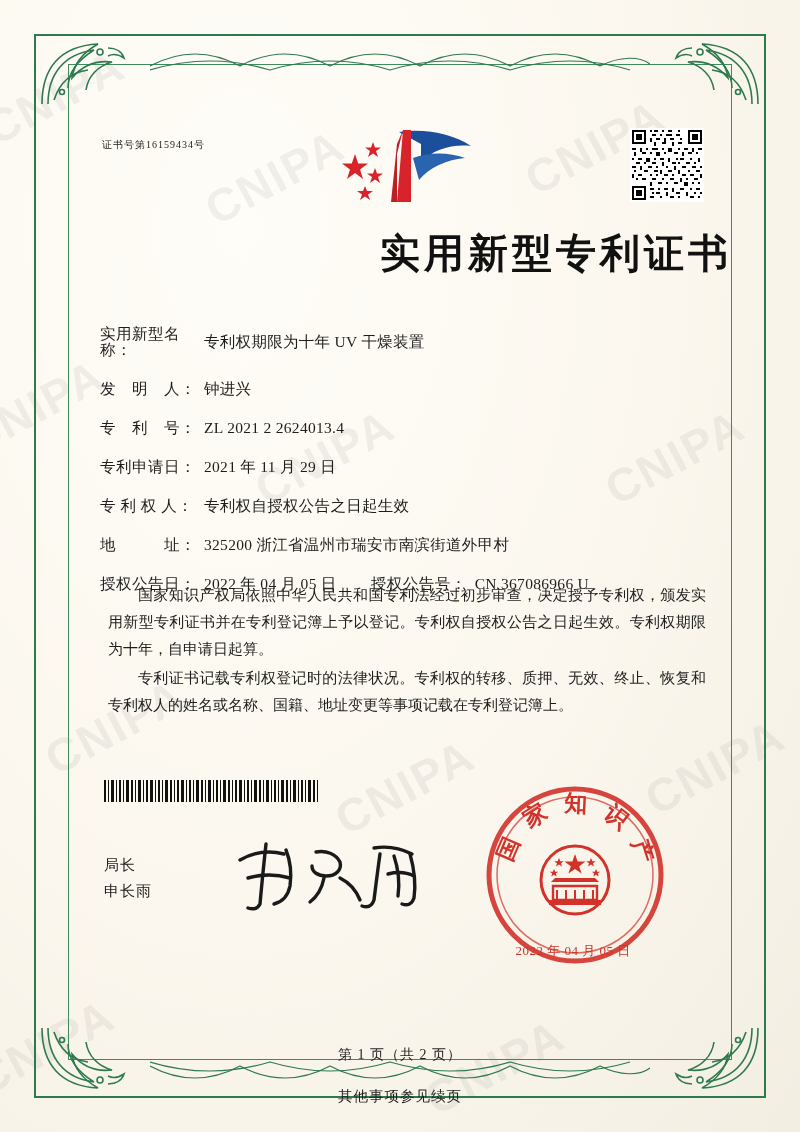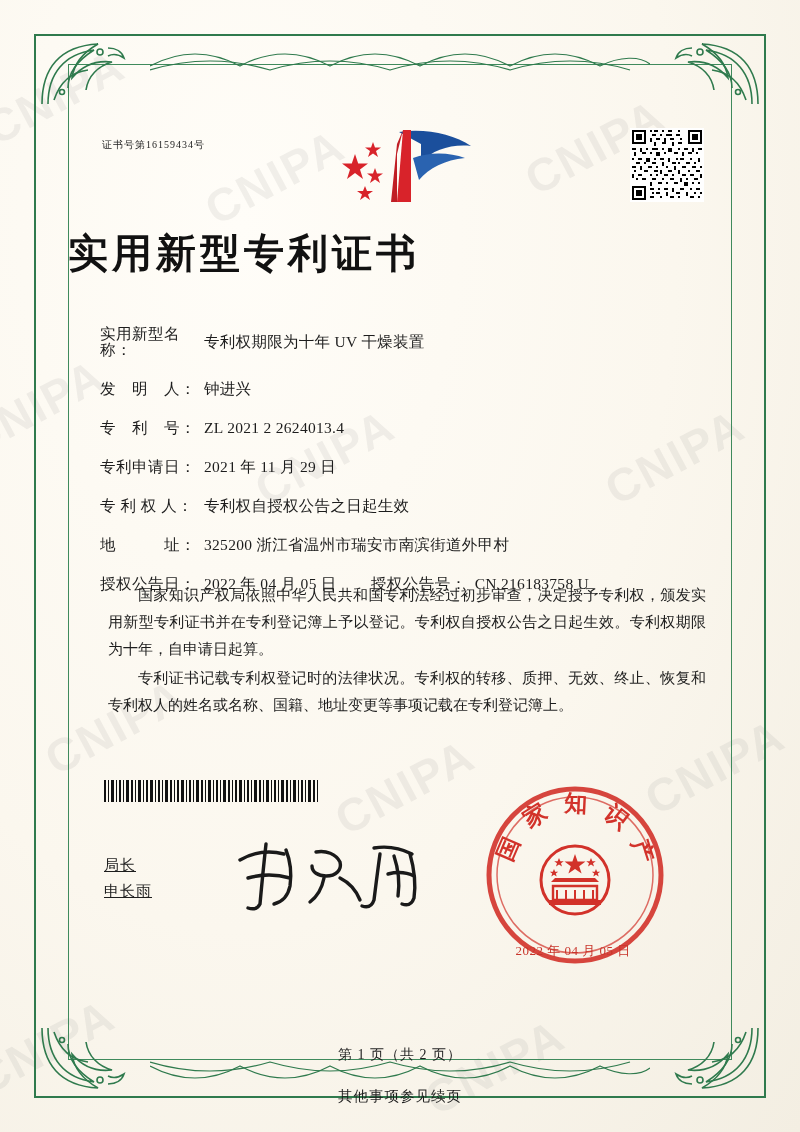--- a/index.html
+++ b/index.html
@@ -99,21 +99,21 @@
     width: 74px;
     height: 74px;
     background: #fff;
   }
   .qr svg { display: block; }
 
   .title {
     position: absolute;
     left: 0; right: 0;
     top: 162px;
-    text-align: left;
+    text-align: right;
     font-size: 40px;
     font-weight: 700;
     letter-spacing: 4px;
     color: #111;
     font-family: Liberation Sans, sans-serif;
   }
 
   .fields {
     position: absolute;
     left: 32px;
@@ -165,21 +165,20 @@
     width: 220px;
   }
 
   .signature-block {
     position: absolute;
     left: 36px;
     top: 788px;
     font-size: 15px;
     line-height: 26px;
     letter-spacing: 1px;
-    text-decoration: underline;
   }
   .sig-script {
     position: absolute;
     left: 160px;
     top: 770px;
     width: 220px;
     height: 80px;
   }
 
   .seal {
@@ -485,21 +484,21 @@
         <div class="fvalue">专利权自授权公告之日起生效</div>
       </div>
       <div class="frow">
         <div class="flabel">地　　　址：</div>
         <div class="fvalue">325200 浙江省温州市瑞安市南滨街道外甲村</div>
       </div>
       <div class="frow pair">
         <div class="flabel">授权公告日：</div>
         <div class="fvalue">2022 年 04 月 05 日</div>
         <div class="flabel2">授权公告号：</div>
-        <div class="fvalue">CN 216183758 U</div>
+        <div class="fvalue">CN 367086966 U</div>
       </div>
     </div>
 
     <div class="paras">
       <p>国家知识产权局依照中华人民共和国专利法经过初步审查，决定授予专利权，颁发实用新型专利证书并在专利登记簿上予以登记。专利权自授权公告之日起生效。专利权期限为十年，自申请日起算。</p>
       <p>专利证书记载专利权登记时的法律状况。专利权的转移、质押、无效、终止、恢复和专利权人的姓名或名称、国籍、地址变更等事项记载在专利登记簿上。</p>
     </div>
 
     <div class="barcode">
       <svg width="220" height="22" viewBox="0 0 220 22" shape-rendering="crispEdges">

